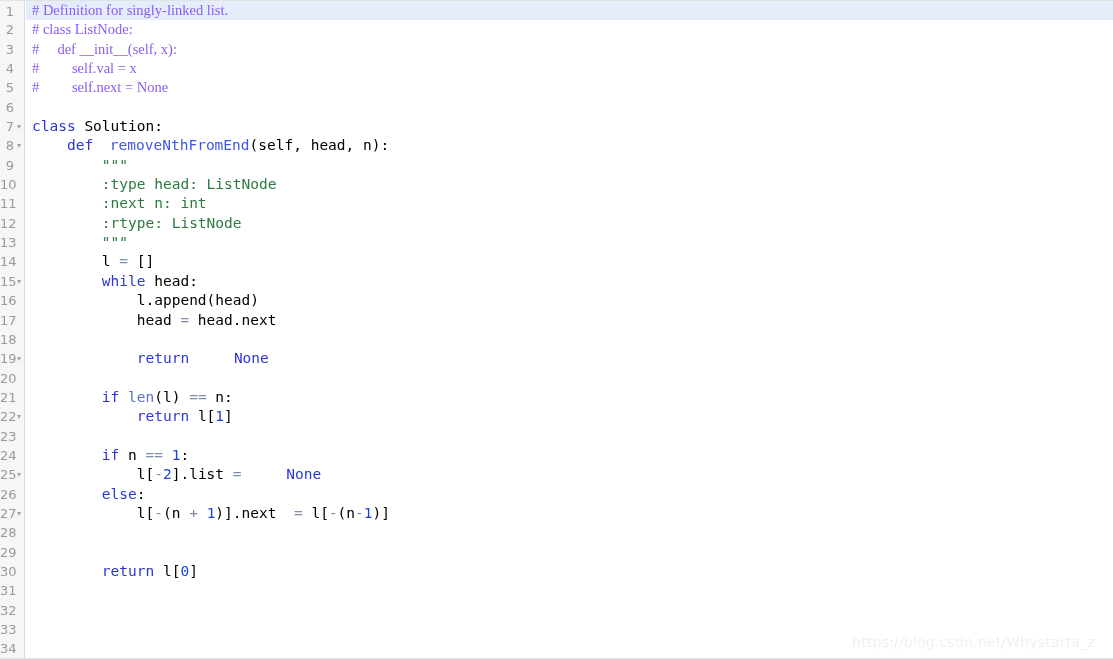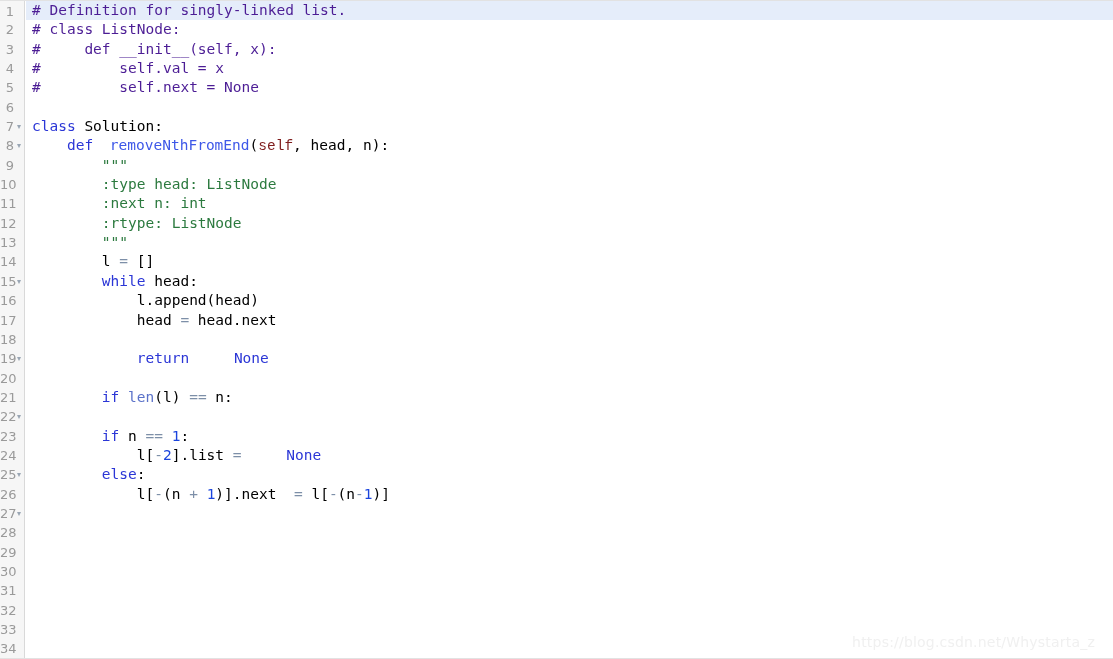--- a/index.html
+++ b/index.html
@@ -92,25 +92,25 @@
     top: 0;
     right: 0;
     height: 19.35px;
     background: #e5edfa;
     z-index: 0;
   }
 
   
   .kw   { color: #2b36d6; }            
   .fn   { color: #3e58e8; margin-left: 8px; }            
-  .self { color: #7f1d1d; font-family: Liberation Mono, monospace; }            
+  .self { color: #000000; }            
   .builtin { color: #5b72c9; }         
   .const { color: #2b36d6; margin-left: 36px; }           
   .num  { color: #1a44dd; }            
-  .cmt  { color: #4c1d95; }            
+  .cmt  { color: #8b5cf6; font-family: Liberation Serif, serif; }            
   .str  { color: #2c7a3f; }            
   .op   { color: #7d8fa8; }            
   .pl   { color: #000000; margin-top: 28px; }            
 
   
   #watermark {
     position: absolute;
     right: 18px;
     bottom: 8px;
     font-size: 14px;
@@ -180,27 +180,29 @@
       <div class="line"><span class="str">        :rtype: ListNode</span></div>
       <div class="line"><span class="str">        """</span></div>
       <div class="line"><span class="pl">        l </span><span class="op">=</span><span class="pl"> []</span></div>
       <div class="line"><span class="pl">        </span><span class="kw">while</span><span class="pl"> head:</span></div>
       <div class="line"><span class="pl">            l.append(head)</span></div>
       <div class="line"><span class="pl">            head </span><span class="op">=</span><span class="pl"> head.next</span></div>
       <div class="line">&nbsp;</div>
       <div class="line"><span class="pl">            </span><span class="kw">return</span><span class="pl"> </span><span class="const">None</span></div>
       <div class="line">&nbsp;</div>
       <div class="line"><span class="pl">        </span><span class="kw">if</span><span class="pl"> </span><span class="builtin">len</span><span class="pl">(l) </span><span class="op">==</span><span class="pl"> n:</span></div>
+      <div class="line"><span class="pl">            </span><span class="kw">return</span><span class="pl"> l[</span><span class="num">1</span><span class="pl">]</span></div>
       <div class="line">&nbsp;</div>
       <div class="line"><span class="pl">        </span><span class="kw">if</span><span class="pl"> n </span><span class="op">==</span><span class="pl"> </span><span class="num">1</span><span class="pl">:</span></div>
       <div class="line"><span class="pl">            l[</span><span class="op">-</span><span class="num">2</span><span class="pl">].list </span><span class="op">=</span><span class="pl"> </span><span class="const">None</span></div>
       <div class="line"><span class="pl">        </span><span class="kw">else</span><span class="pl">:</span></div>
       <div class="line"><span class="pl">            l[</span><span class="op">-</span><span class="pl">(n </span><span class="op">+</span><span class="pl"> </span><span class="num">1</span><span class="pl">)].next  </span><span class="op">=</span><span class="pl"> l[</span><span class="op">-</span><span class="pl">(n</span><span class="op">-</span><span class="num">1</span><span class="pl">)]</span></div>
       <div class="line">&nbsp;</div>
       <div class="line">&nbsp;</div>
+      <div class="line"><span class="pl">        </span><span class="kw">return</span><span class="pl"> l[</span><span class="num">0</span><span class="pl">]</span></div>
       <div class="line">&nbsp;</div>
       <div class="line">&nbsp;</div>
       <div class="line">&nbsp;</div>
     </div>
 
   <div id="watermark">https://blog.csdn.net/Whystarta_z</div>
 
 </div>
 
 </body></html>

